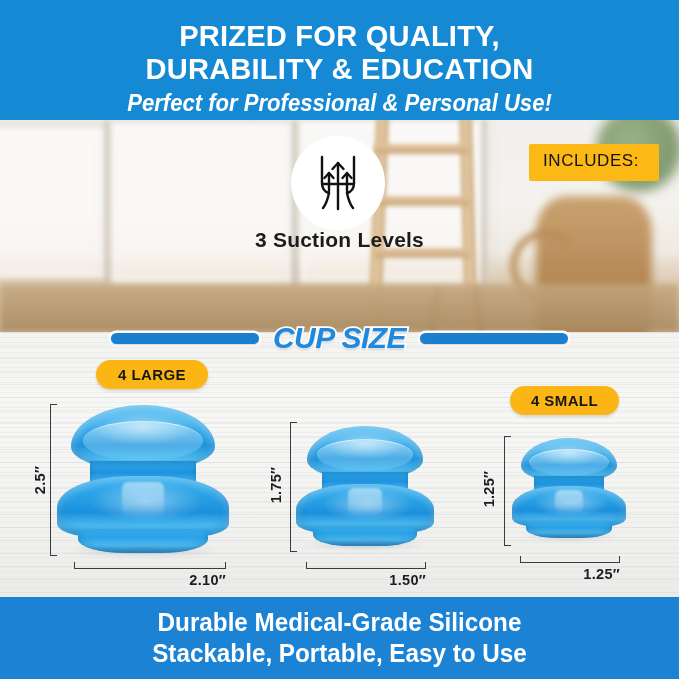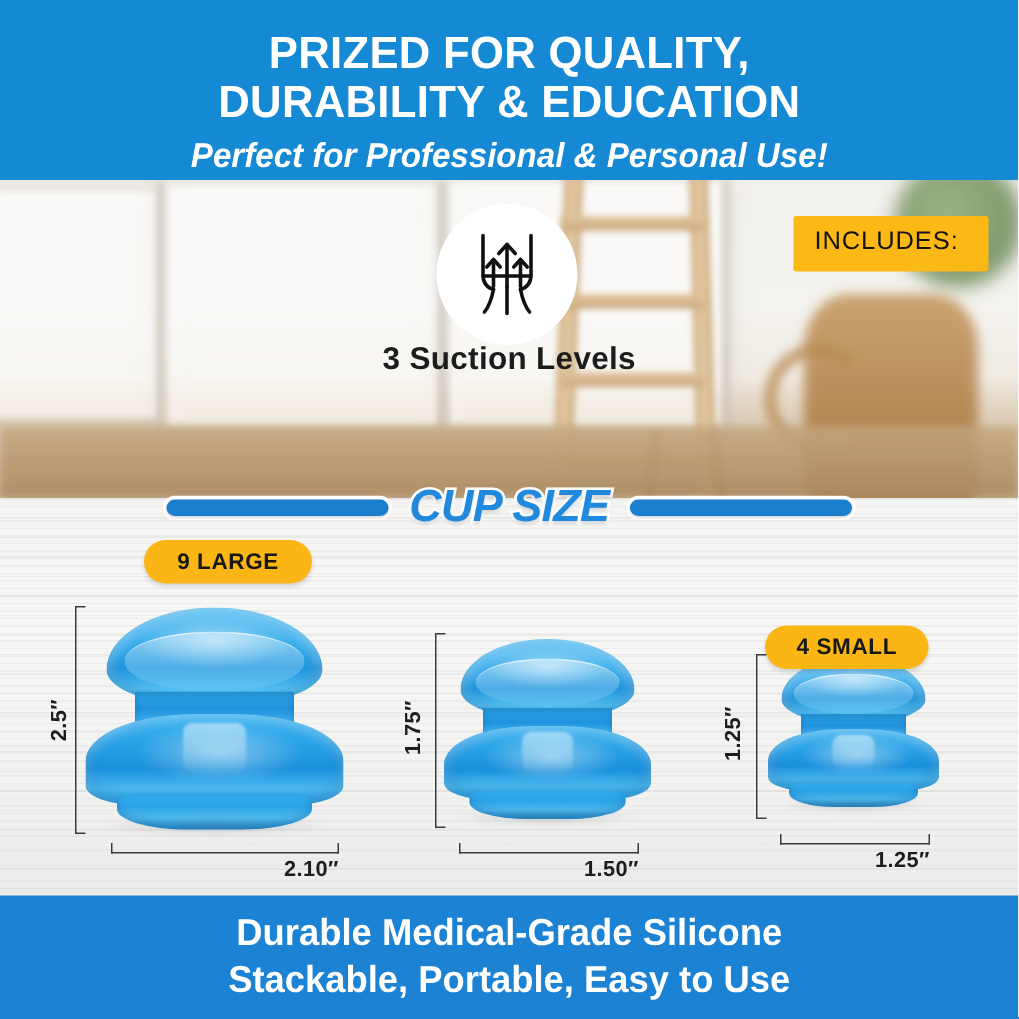--- a/index.html
+++ b/index.html
@@ -506,21 +506,21 @@
 
   <div class="wood-surface"></div>
 
   <div class="cupsize-row">
     <div class="cs-bar"></div>
     <div class="cupsize-text">CUP SIZE</div>
     <div class="cs-bar"></div>
   </div>
 
   <div class="cup-group" style="left:0px; top:360px; width:300px; height:230px;">
-    <div class="size-badge" style="left:96px; top:0px; width:112px; font-size:15px;">9 LARGE</div>
+    <div class="size-badge" style="left:96px; top:0px; width:112px; font-size:15px;">4 LARGE</div>
 
     <div class="cup" style="left:57px; top:45px; width:172px; height:148px;">
       <div class="cup-top"></div>
       <div class="cup-top-ridge"></div>
       <div class="cup-waist"></div>
       <div class="cup-bottom"></div>
       <div class="cup-base"></div>
       <div class="cup-gloss"></div>
       <div class="cup-shadow"></div>
     </div>
@@ -545,21 +545,21 @@
     </div>
 
     <div class="dim-v" style="left:50px; top:48px; height:130px;"></div>
     <div class="dim-v-label" style="left:5px; top:103px; width:62px; text-align:center;">1.75″</div>
 
     <div class="dim-h" style="left:66px; top:188px; width:120px;"></div>
     <div class="dim-h-label" style="left:66px; top:198px; width:120px;">1.50″</div>
   </div>
 
   <div class="cup-group" style="left:450px; top:386px; width:229px; height:204px;">
-    <div class="size-badge" style="left:60px; top:0px; width:109px; font-size:15px;margin-top:31px;">4 SMALL</div>
+    <div class="size-badge" style="left:60px; top:0px; width:109px; font-size:15px;">4 SMALL</div>
 
     <div class="cup" style="left:62px; top:52px; width:114px; height:100px;">
       <div class="cup-top"></div>
       <div class="cup-top-ridge"></div>
       <div class="cup-waist"></div>
       <div class="cup-bottom"></div>
       <div class="cup-base"></div>
       <div class="cup-gloss"></div>
       <div class="cup-shadow"></div>
     </div>

